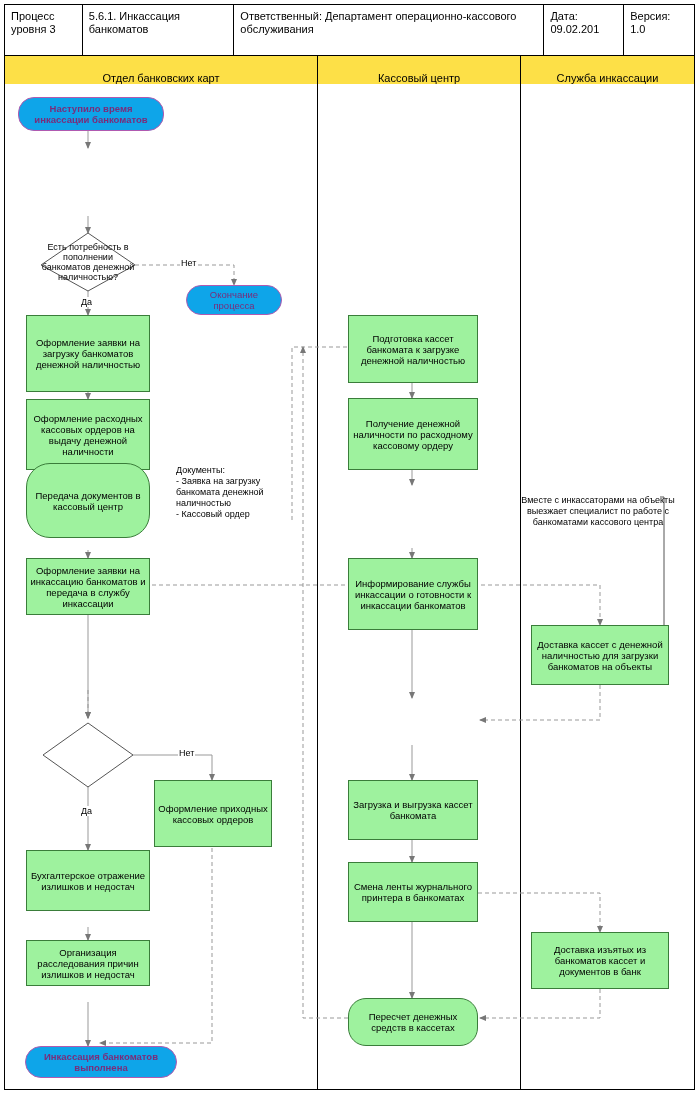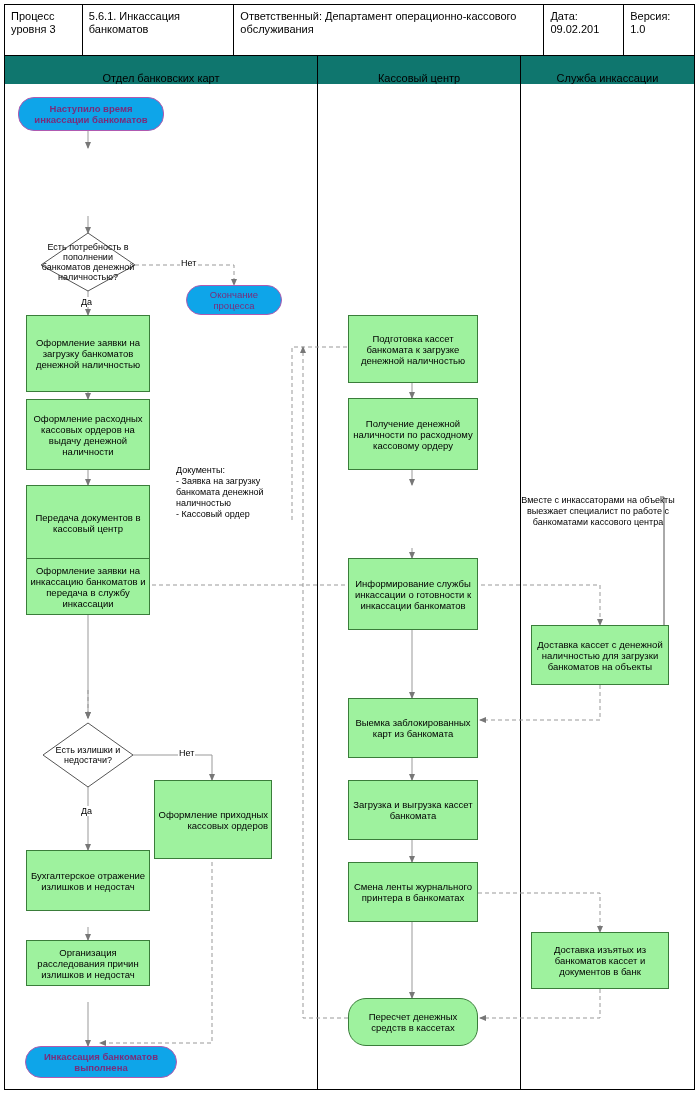--- a/index.html
+++ b/index.html
@@ -19,21 +19,21 @@
   .hdr{position:absolute;left:4px;top:4px;width:691px;height:52px;border:1px solid #000;box-sizing:border-box;display:flex;background:#fff;}
   .hdr-cell{border-right:1px solid #000;box-sizing:border-box;padding:5px 6px;display:flex;align-items:flex-start;font-size:11px;line-height:13px;}
   .hdr-cell:last-child{border-right:none;}
   .h1{width:78px;}
   .h2{width:152px;}
   .h3{width:311px;}
   .h4{width:80px;}
   .h5{width:70px;}
 
   
-  .laneheads{position:absolute;left:4px;top:56px;width:691px;height:44px;border:1px solid #000;border-top:none;box-sizing:border-box;display:flex;background:#0f766e;}
+  .laneheads{position:absolute;left:4px;top:56px;width:691px;height:44px;border:1px solid #000;border-top:none;box-sizing:border-box;display:flex;background:#fde047;}
   .lanehead{border-right:1px solid #000;box-sizing:border-box;display:flex;align-items:center;justify-content:center;font-size:11px;text-align:center;}
   .lanehead:last-child{border-right:none;}
   .lh1{width:313px;}
   .lh2{width:203px;}
   .lh3{width:173px;}
 
   
   .lanebody{position:absolute;left:4px;top:84px;width:691px;height:1006px;border:1px solid #000;border-top:none;box-sizing:border-box;background:#fff;}
   .lanesep{position:absolute;top:84px;width:0;border-left:1px solid #000;height:1006px;}
   #sep1{left:317px;}
@@ -138,42 +138,38 @@
   <div class="dec" style="left:41px;top:233px;width:94px;height:58px;">
     <div class="lbl">Есть потребность в пополнении банкоматов денежной наличностью?</div>
   </div>
   <div class="elbl" style="left:180px;top:258px;">Нет</div>
   <div class="elbl" style="left:80px;top:297px;">Да</div>
 
   <div class="node term" style="left:186px;top:285px;width:96px;height:30px;font-weight:normal;">Окончание процесса</div>
 
   <div class="node proc" style="left:26px;top:315px;width:124px;height:77px;">Оформление заявки на загрузку банкоматов денежной наличностью</div>
   <div class="node proc" style="left:26px;top:399px;width:124px;height:71px;">Оформление расходных кассовых ордеров на выдачу денежной наличности</div>
-  <div class="node proc" style="left:26px;top:485px;width:124px;height:75px;">Передача документов в кассовый центр</div>
+  <div class="node proc" style="left:26px;top:463px;width:124px;height:75px;border-radius:24px;">Передача документов в кассовый центр</div>
   <div class="node proc" style="left:26px;top:558px;width:124px;height:57px;">Оформление заявки на инкассацию банкоматов и передача в службу инкассации</div>
 
   <div class="note" style="left:176px;top:465px;width:112px;white-space:pre-line;">Документы:
 - Заявка на загрузку банкомата денежной наличностью
 - Кассовый ордер</div>
 
-  <div class="dec" style="left:43px;top:723px;width:90px;height:64px;">
-    <div class="lbl">Есть излишки и недостачи?</div>
-  </div>
   <div class="elbl" style="left:178px;top:748px;">Нет</div>
   <div class="elbl" style="left:80px;top:806px;">Да</div>
 
-  <div class="node proc" style="left:154px;top:780px;width:118px;height:79px;text-align:right;">Оформление приходных кассовых ордеров</div>
+  <div class="node proc" style="left:154px;top:780px;width:118px;height:67px;">Оформление приходных кассовых ордеров</div>
   <div class="node proc" style="left:26px;top:850px;width:124px;height:61px;">Бухгалтерское отражение излишков и недостач</div>
   <div class="node proc" style="left:26px;top:940px;width:124px;height:46px;">Организация расследования причин излишков и недостач</div>
   <div class="node term" style="left:25px;top:1046px;width:152px;height:32px;text-align:center;">Инкассация банкоматов выполнена</div>
 
   <div class="node proc" style="left:348px;top:315px;width:130px;height:68px;">Подготовка кассет банкомата к загрузке денежной наличностью</div>
   <div class="node proc" style="left:348px;top:398px;width:130px;height:72px;">Получение денежной наличности по расходному кассовому ордеру</div>
   <div class="node proc" style="left:348px;top:558px;width:130px;height:72px;">Информирование службы инкассации о готовности к инкассации банкоматов</div>
-  <div class="node proc" style="left:348px;top:698px;width:130px;height:60px;">Выемка заблокированных карт из банкомата</div>
   <div class="node proc" style="left:348px;top:780px;width:130px;height:60px;">Загрузка и выгрузка кассет банкомата</div>
   <div class="node proc" style="left:348px;top:862px;width:130px;height:60px;">Смена ленты журнального принтера в банкоматах</div>
   <div class="node proc" style="left:348px;top:998px;width:130px;height:48px;border-radius:18px;">Пересчет денежных средств в кассетах</div>
 
   <div class="note ctr" style="left:520px;top:495px;width:156px;white-space:pre-line;">Вместе с инкассаторами на объекты выезжает специалист по работе с банкоматами кассового центра</div>
   <div class="node proc" style="left:531px;top:625px;width:138px;height:60px;">Доставка кассет с денежной наличностью для загрузки банкоматов на объекты</div>
   <div class="node proc" style="left:531px;top:932px;width:138px;height:57px;">Доставка изъятых из банкоматов кассет и документов в банк</div>
 
 </div>
 

